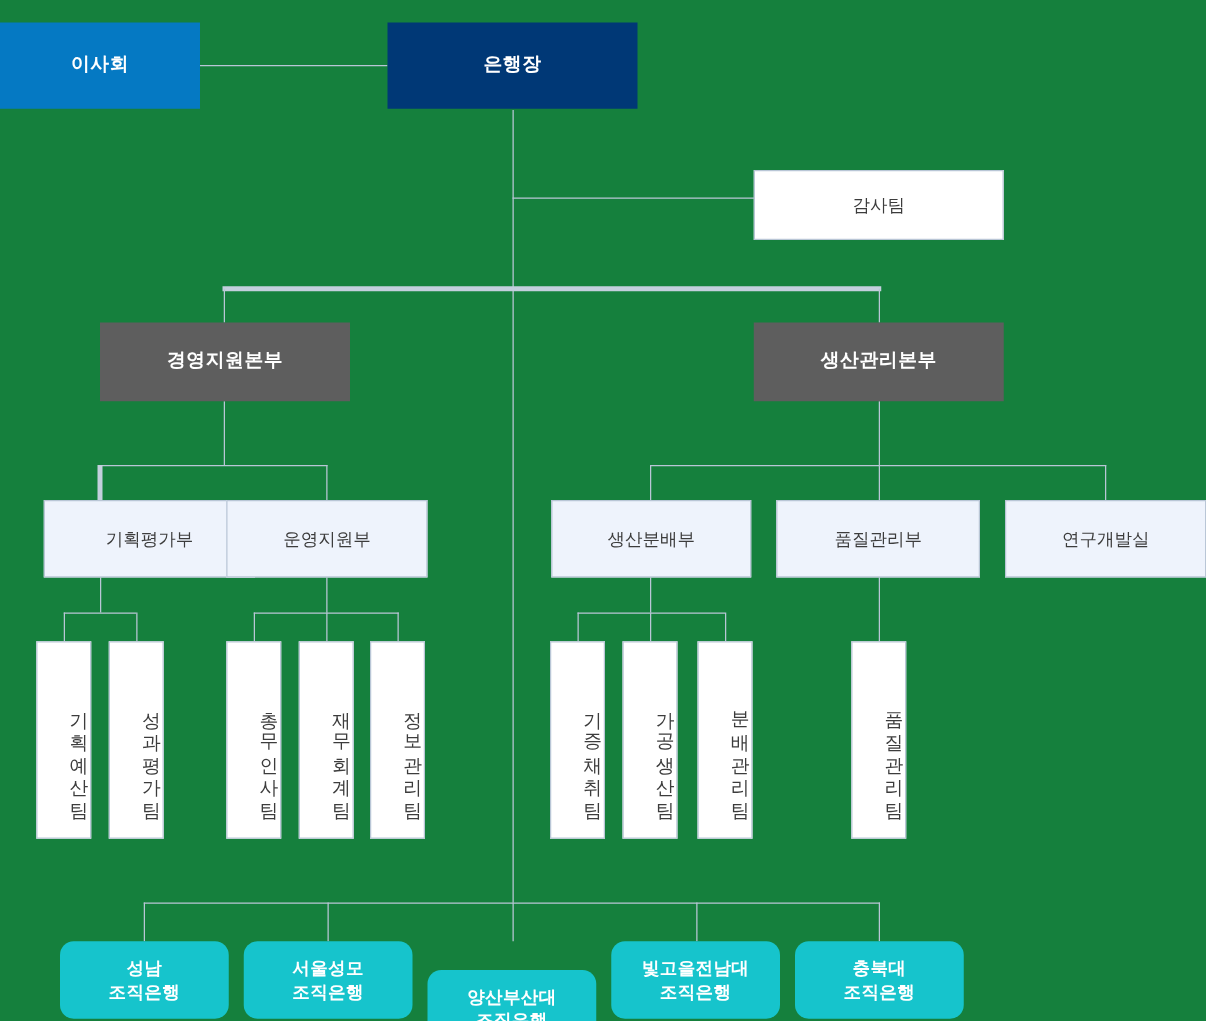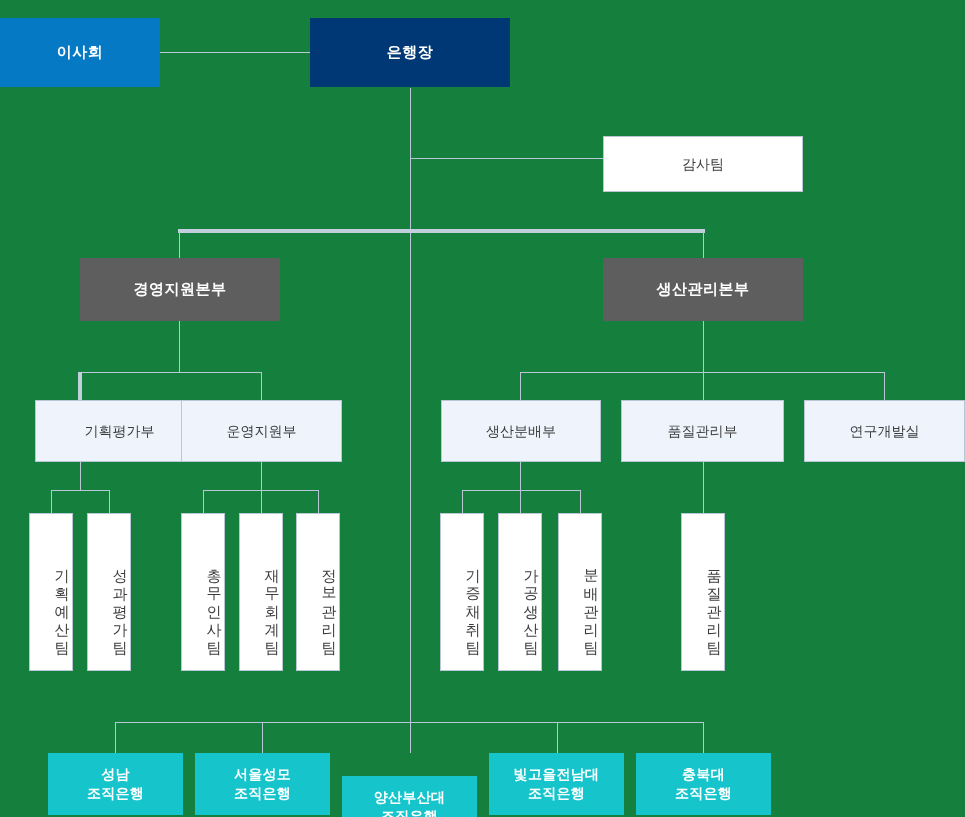--- a/index.html
+++ b/index.html
@@ -101,20 +101,21 @@
   }
 
   
   .node-branch {
     background: #16c4cc;
     color: #ffffff;
     font-size: 14px;
     font-weight: 700;
     flex-direction: column;
     letter-spacing: .3px;
+    border-radius: 11px;
   }
   .node-branch .bl { display: block; }
 </style>
 </head>
 <body>
 
 <div id="orgchart">
 
   <div class="line line-h" style="left:160px; top:52px; width:150px;"></div>
 

